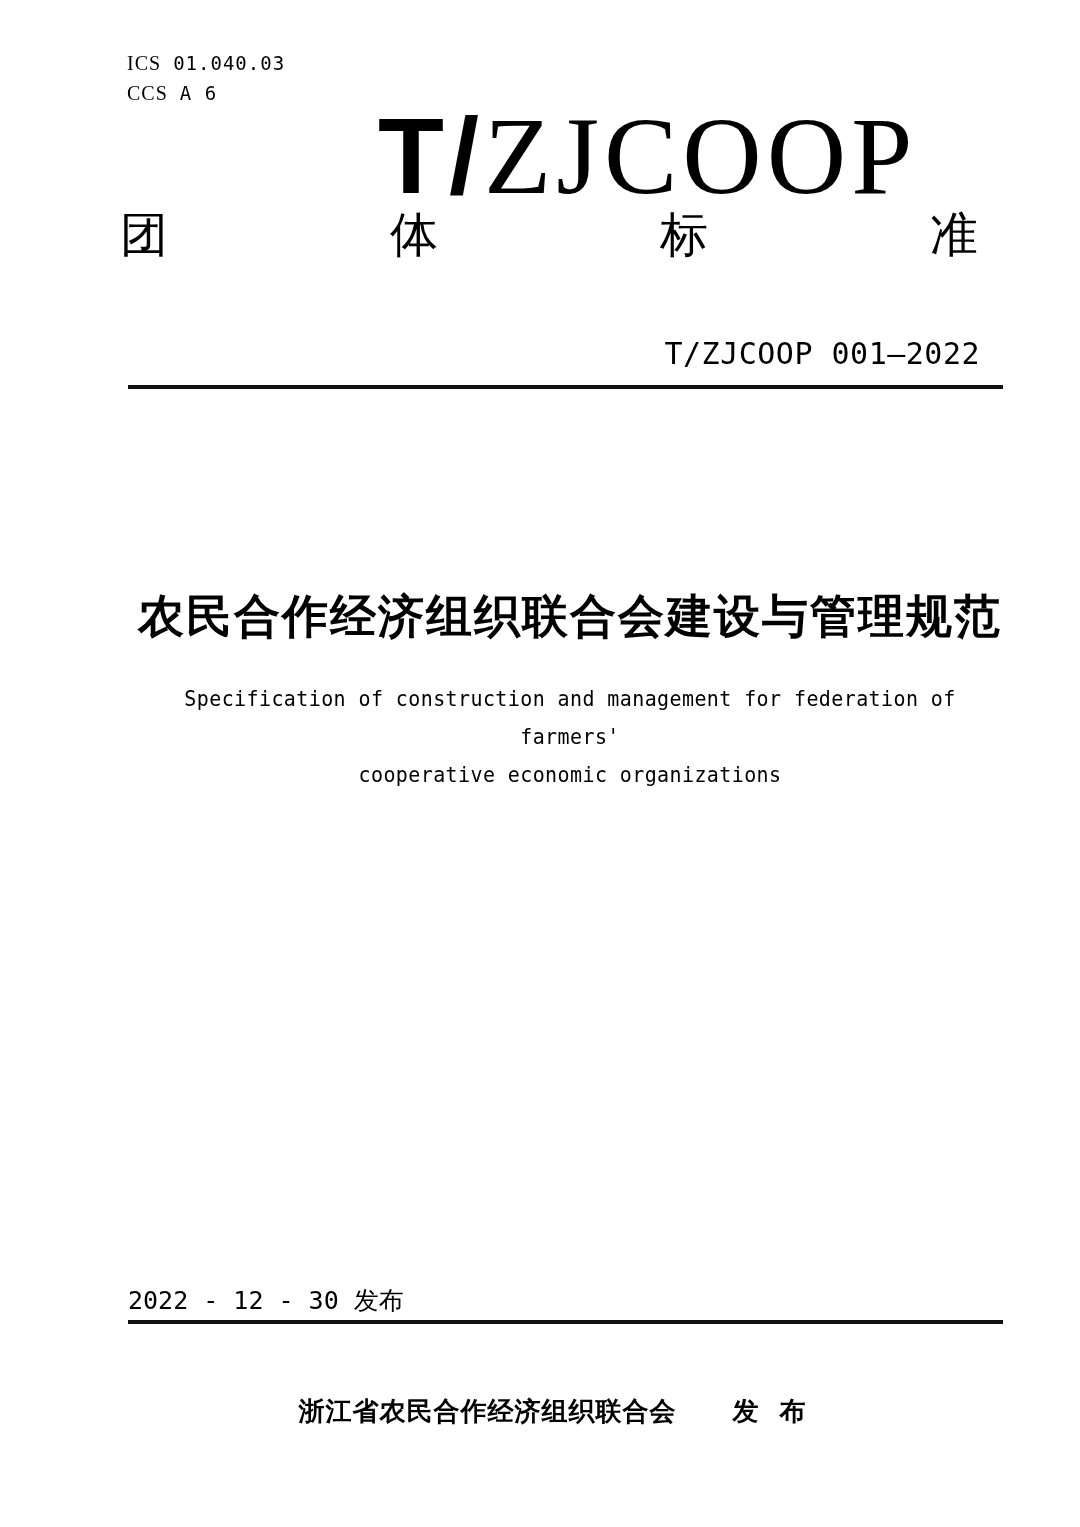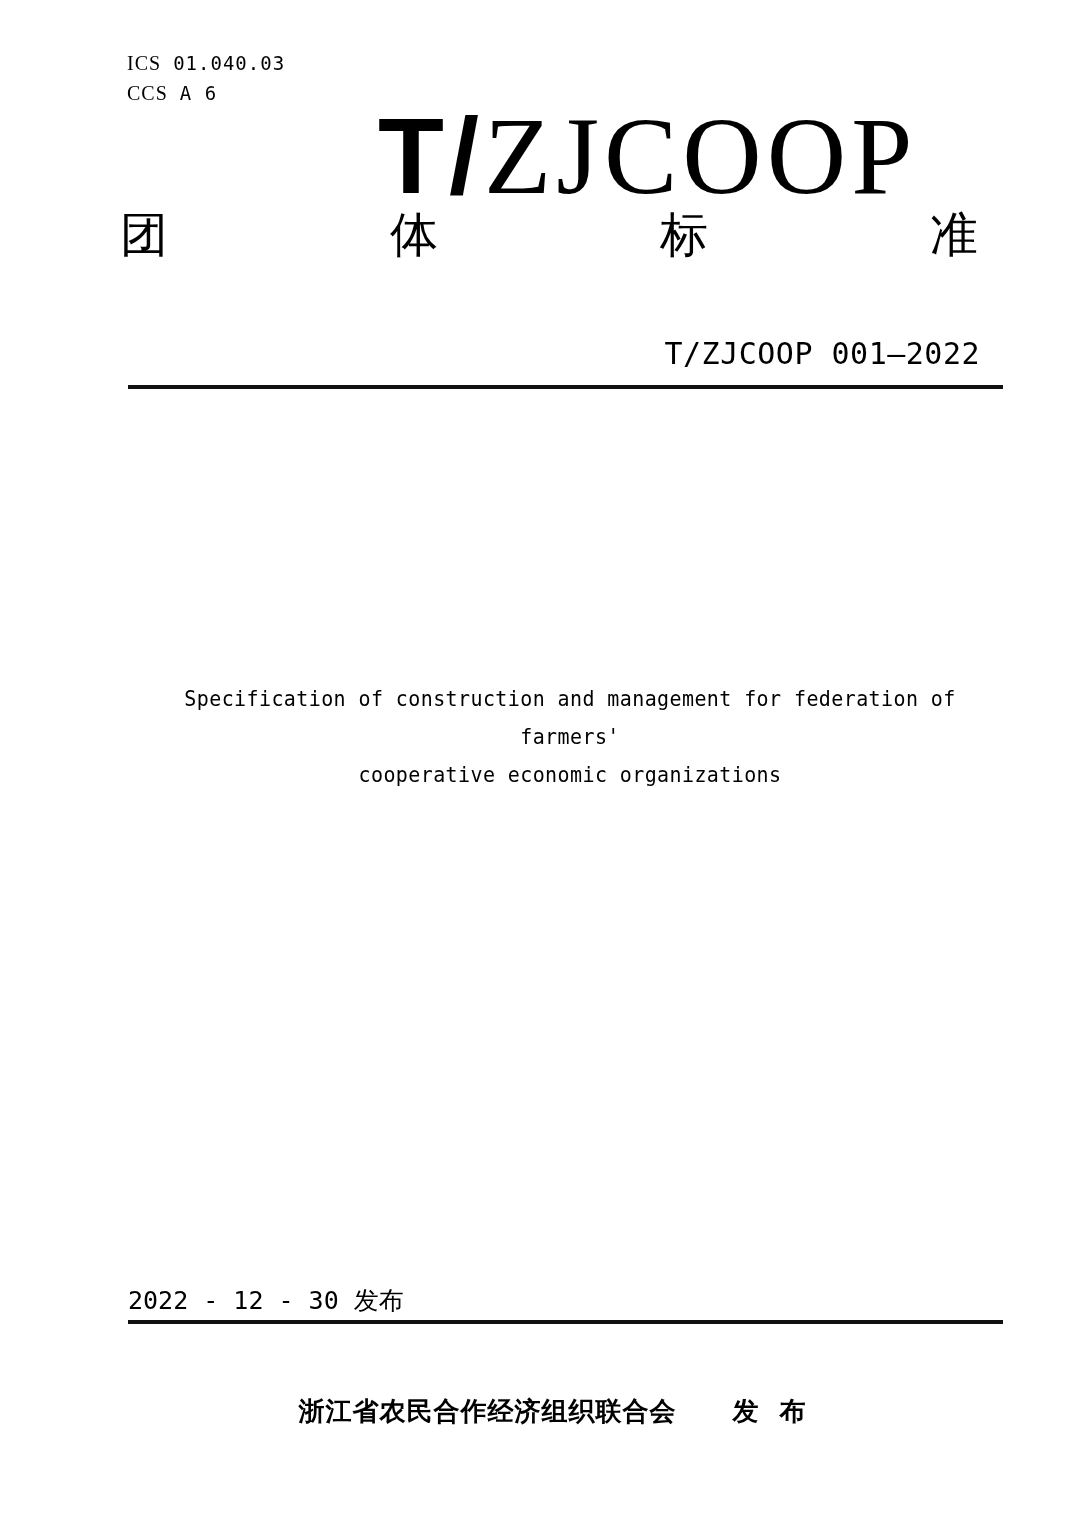--- a/index.html
+++ b/index.html
@@ -90,20 +90,21 @@
     <span>团</span>
     <span>体</span>
     <span>标</span>
     <span>准</span>
   </div>
 
   <div class="std-number">T/ZJCOOP 001—2022</div>
 
   <div class="hrule hrule-top"></div>
 
+  <div class="content-col title-zh">农民合作经济组织联合会建设与管理规范</div>
 
   <div class="content-col title-en">
     <div>Specification of construction and management for federation of farmers'</div>
     <div>cooperative economic organizations</div>
   </div>
 
   <div class="dates">
     <span>2022 - 12 - 30 发布</span>
   </div>
 

